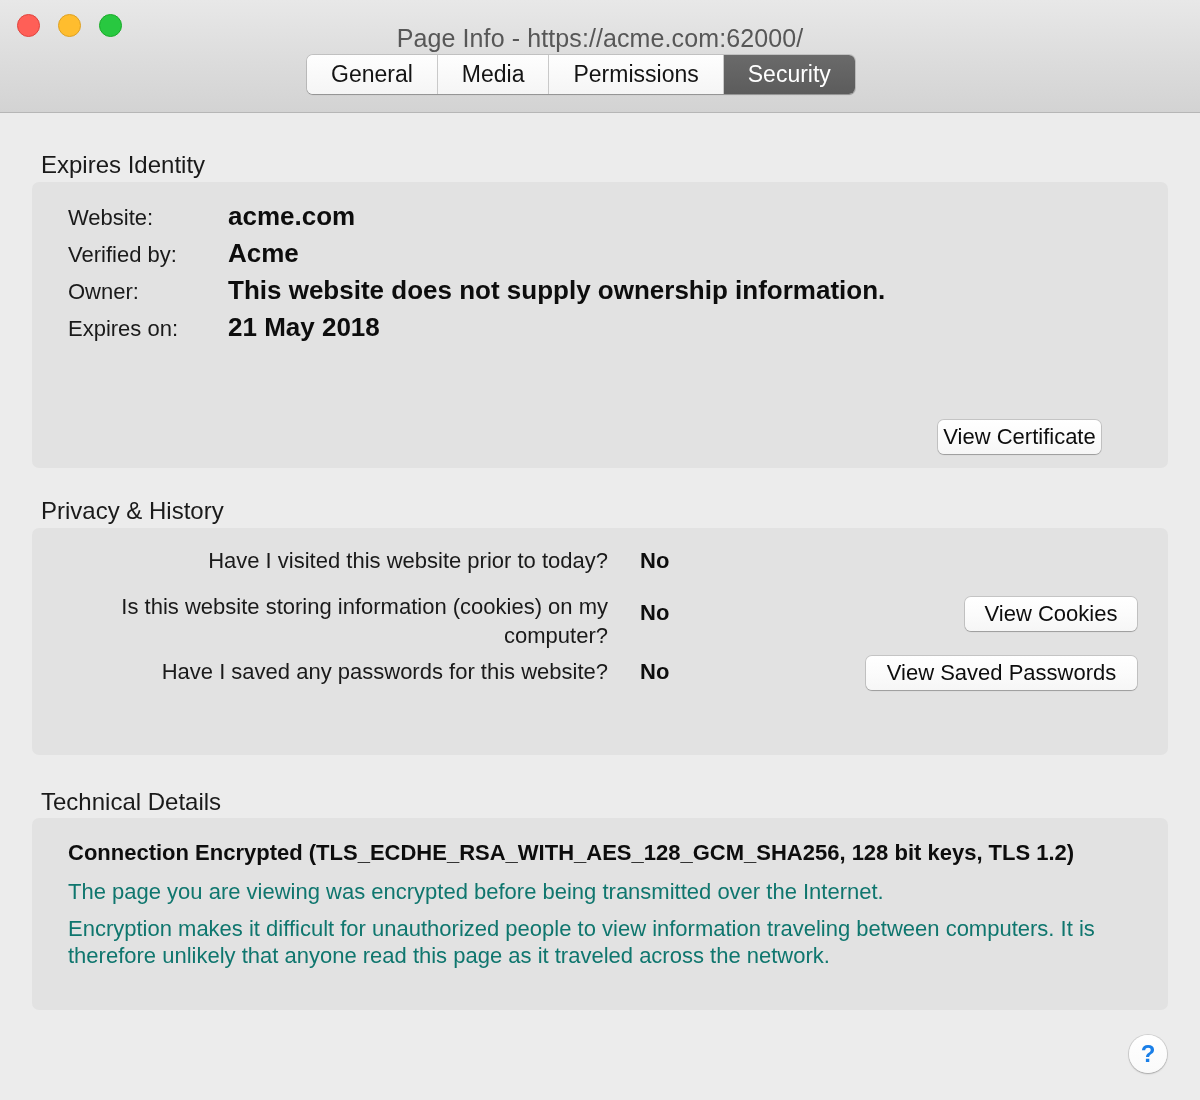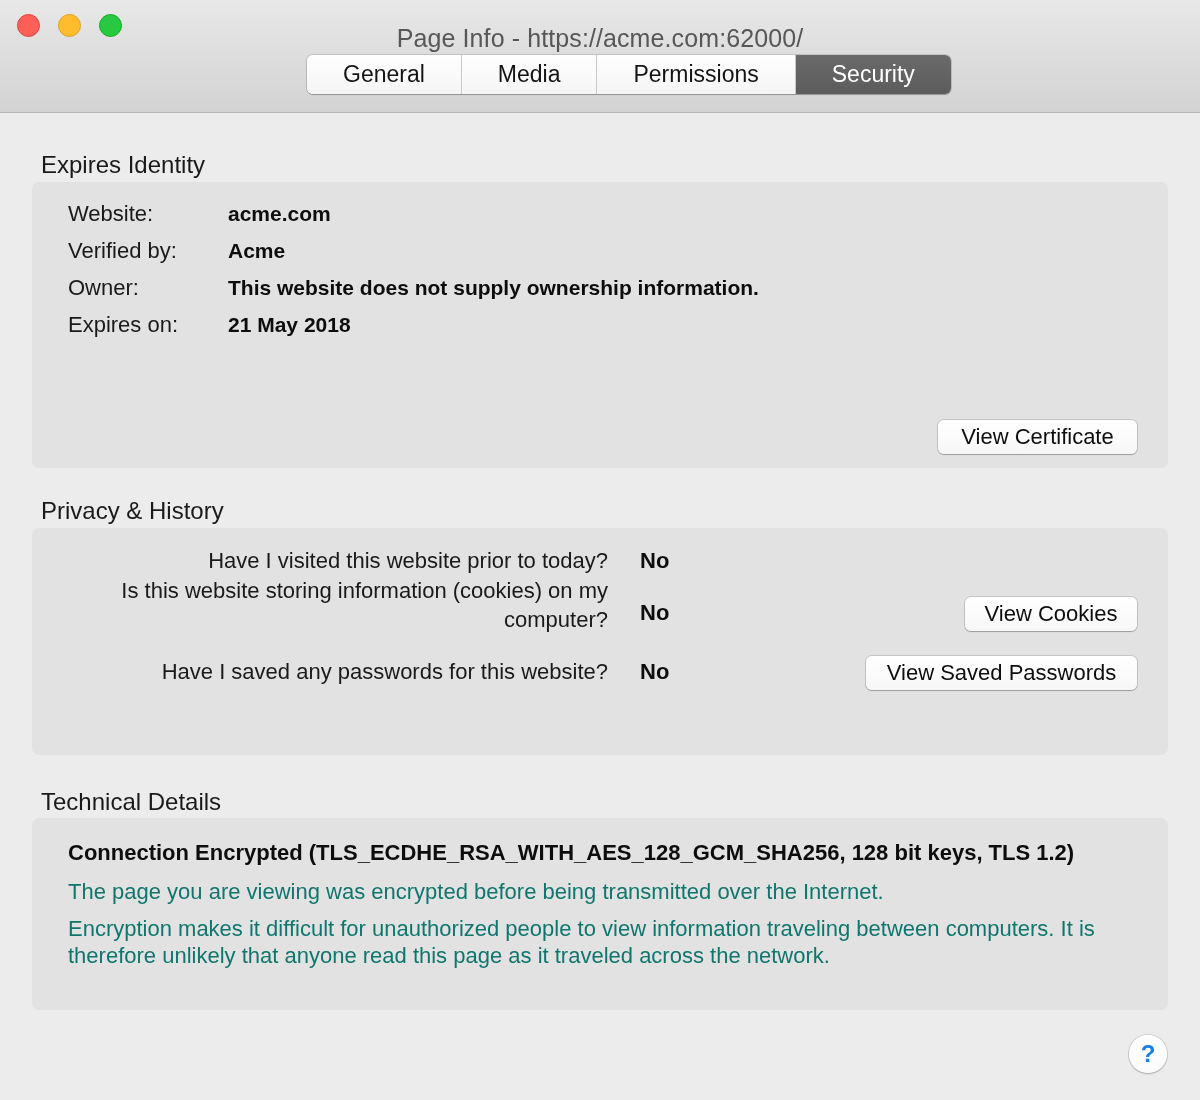--- a/index.html
+++ b/index.html
@@ -60,21 +60,21 @@
     display: flex;
     border-radius: 6px;
     overflow: hidden;
     box-shadow: 0 1px 1px rgba(0,0,0,0.22), 0 0 0 1px rgba(0,0,0,0.13);
     background: #fcfcfc;
   }
   .tab {
     display: flex;
     align-items: center;
     justify-content: center;
-    padding: 0 36px;
+    padding: 0 24px;
     font-size: 23px;
     color: #141414;
     background: linear-gradient(to bottom, #fefefe 0%, #f5f5f5 100%);
     border-right: 1px solid #c9c9c9;
     box-sizing: border-box;
     height: 39px;
     white-space: nowrap;
   }
   .tab:last-child { border-right: none; }
   .tab.selected {
@@ -119,41 +119,41 @@
     align-items: baseline;
     height: 37px;
   }
   .id-label {
     width: 160px;
     font-size: 22px;
     color: #1a1a1a;
     white-space: nowrap;
   }
   .id-value {
-    font-size: 21px;
+    font-size: 26px;
     font-weight: bold;
     color: #0d0d0d;
     white-space: nowrap;
   }
 
   .btn {
     position: absolute;
     background: linear-gradient(to bottom, #ffffff 0%, #fbfbfb 52%, #f6f6f6 100%);
     border-radius: 6px;
     box-shadow: 0 1px 1px rgba(0,0,0,0.20), 0 0 0 1px rgba(0,0,0,0.13);
     font-size: 22px;
     color: #0d0d0d;
     display: flex;
     align-items: center;
     justify-content: center;
     height: 34px;
     box-sizing: border-box;
     white-space: nowrap;
   }
-  #btn-view-certificate { left: 906px; top: 238px; width: 199px; }
+  #btn-view-certificate { left: 906px; top: 238px; width: 163px; }
 
   
   #panel-privacy { top: 415px; height: 227px; text-align: right; }
   .privacy-row {
     position: absolute;
     left: 36px;
     font-size: 22px;
     color: #1a1a1a;
   }
   .privacy-answer {
@@ -252,21 +252,21 @@
     <div class="btn" id="btn-view-certificate">View Certificate</div>
   </div>
 
   <div class="section-heading" style="top:384px">Privacy &amp; History</div>
 
   <div class="panel" id="panel-privacy">
 
     <div class="privacy-row" style="top:20px; width:540px;">Have I visited this website prior to today?</div>
     <div class="privacy-answer" style="top:20px;">No</div>
 
-    <div class="privacy-row" style="top:48px; width:540px; line-height:29px;">Is this website storing information (cookies) on my computer?</div>
+    <div class="privacy-row" style="top:64px; width:540px; line-height:29px;">Is this website storing information (cookies) on my computer?</div>
     <div class="privacy-answer" style="top:72px;">No</div>
 
     <div class="privacy-row" style="top:131px; width:540px;">Have I saved any passwords for this website?</div>
     <div class="privacy-answer" style="top:131px;">No</div>
 
     <div class="btn" id="btn-view-cookies">View Cookies</div>
 
     <div class="btn" id="btn-view-saved-passwords">View Saved Passwords</div>
   </div>
 

